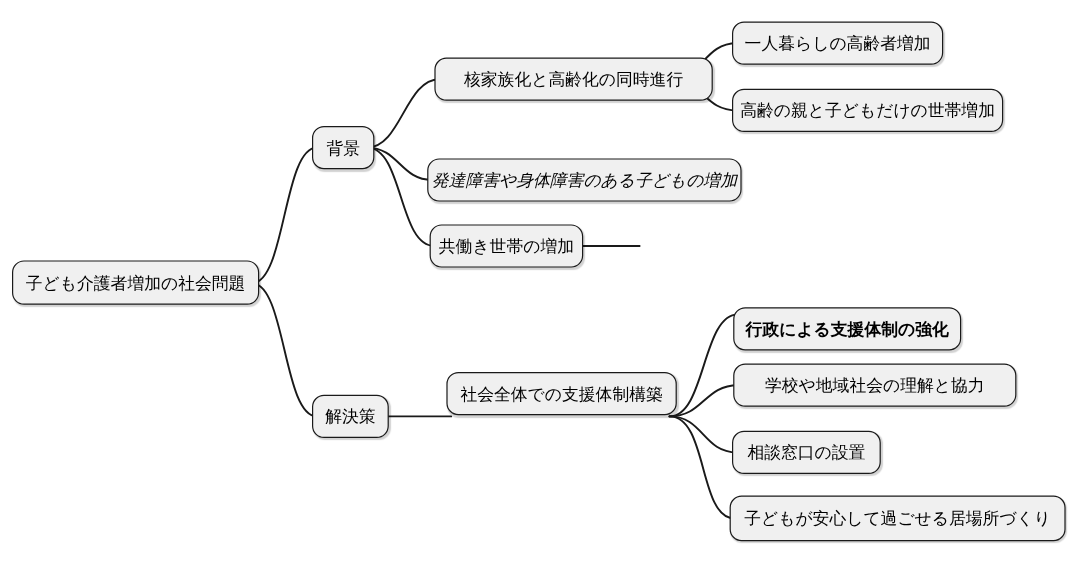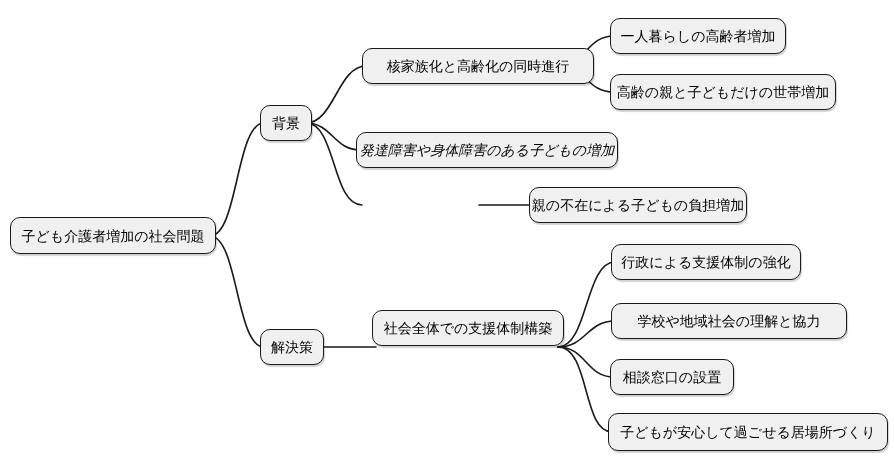--- a/index.html
+++ b/index.html
@@ -66,22 +66,22 @@
     <path d="M558,347 C590,347 582,432 612,432" stroke="#1a1a1a"></path>
   </svg>
 
   <div class="node" style="left:10px;  top:217px; width:206px; height:37px;">子ども介護者増加の社会問題</div>
 
   <div class="node" style="left:260px; top:105px; width:52px;">背景</div>
   <div class="node" style="left:362px; top:48px;  width:232px;">核家族化と高齢化の同時進行</div>
   <div class="node" style="left:610px; top:74px;  width:226px;">高齢の親と子どもだけの世帯増加</div>
   <div class="node" style="left:610px; top:18px;  width:176px;">一人暮らしの高齢者増加</div>
   <div class="node" style="left:356px; top:132px; width:262px;font-style:italic;">発達障害や身体障害のある子どもの増加</div>
-  <div class="node" style="left:529px; top:187px; width:218px;">親の不在による子どもの負担増加</div>
+  <div class="node" style="left:358px; top:187px; width:128px;">共働き世帯の増加</div>
 
   <div class="node" style="left:260px; top:329px; width:64px;">解決策</div>
   <div class="node" style="left:372px; top:310px; width:192px;">社会全体での支援体制構築</div>
-  <div class="node" style="left:611px; top:244px; width:190px;">行政による支援体制の強化</div>
+  <div class="node" style="left:611px; top:256px; width:190px;font-weight:bold;">行政による支援体制の強化</div>
   <div class="node" style="left:611px; top:303px; width:236px;">学校や地域社会の理解と協力</div>
   <div class="node" style="left:610px; top:359px; width:124px;">相談窓口の設置</div>
   <div class="node" style="left:608px; top:413px; width:280px; height:38px;">子どもが安心して過ごせる居場所づくり</div>
 
 </div>
 
 </body></html>

